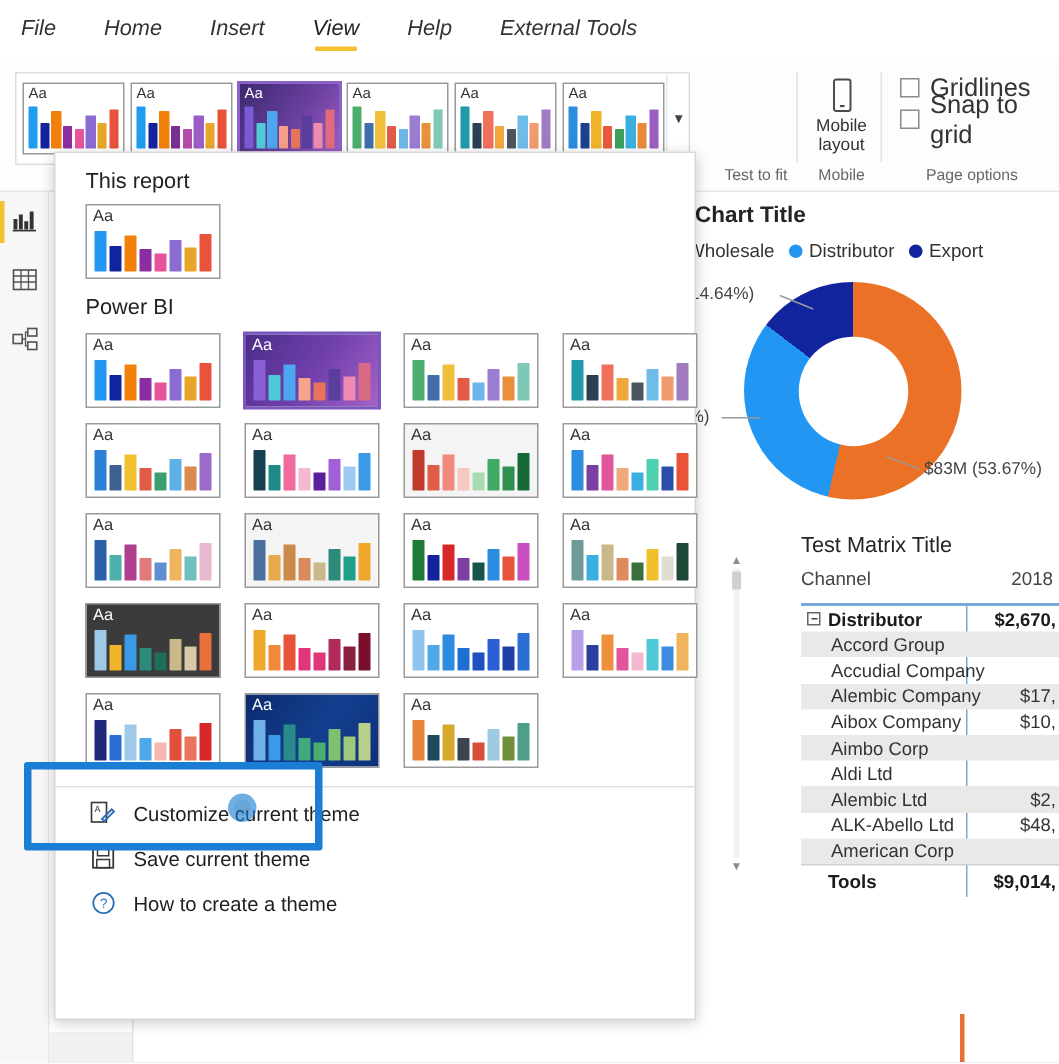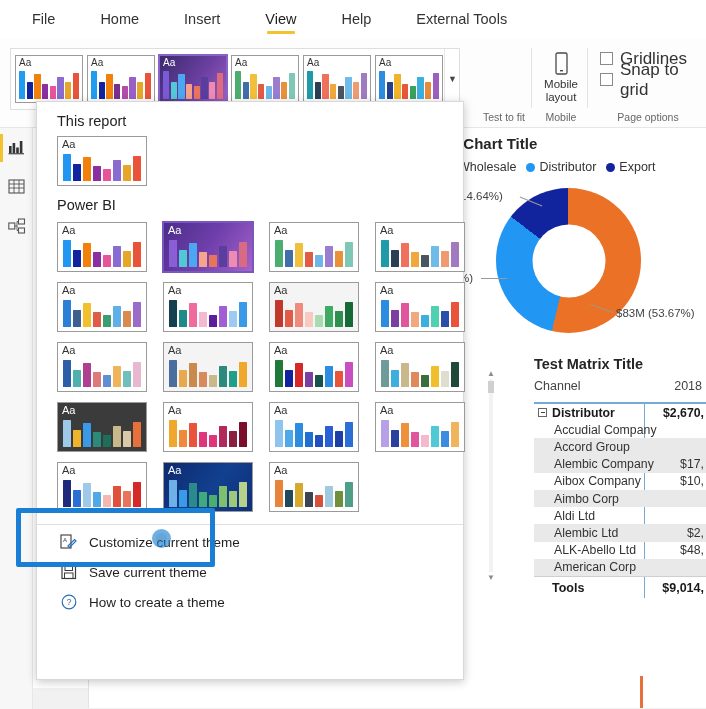--- a/index.html
+++ b/index.html
@@ -9,21 +9,21 @@
     background:#ffffff;
     font-family:"Liberation Sans", sans-serif;
     color:#252525; font-size:13px;
     -webkit-font-smoothing:antialiased;
   }
 
   
   #ribbon-tabs{
     position:absolute; left:0; top:0; width:706px; height:38px;
     background:#ffffff; display:flex; align-items:center;
-    padding-left:18px; gap:17px;
+    gap:4px;font-style:italic;
   }
   .rtab{
     position:relative; padding:0 14px; height:38px; line-height:38px;
     font-size:14.5px; color:#333; cursor:default; white-space:nowrap;
   }
   .rtab.active{ color:#222; }
   .rtab.active::after{
     content:""; position:absolute; left:50%; transform:translateX(-50%);
     bottom:4px; width:28px; height:3px; background:#f2c230; border-radius:1px;
   }
@@ -116,21 +116,21 @@
   }
   #donut-hole{
     position:absolute; left:50%; top:50%; transform:translate(-50%,-50%);
     width:73px; height:73px; border-radius:50%; background:#fff;
   }
   .dlabel{ position:absolute; font-size:11.5px; color:#444; white-space:nowrap; }
   .dlead{ position:absolute; border-top:1px solid #9a9a9a; }
 
   
   #matrix-visual{ position:absolute; left:467px; top:225px; width:206px; height:260px; background:#fff; }
-  #matrix-title{ position:absolute; left:34px; top:3px; font-size:14.5px; font-weight:bold; color:#252525; }
+  #matrix-title{ position:absolute; left:34px; top:3px; font-size:14.5px; font-weight:normal; color:#252525; }
   #matrix-head{
     position:absolute; left:34px; top:26px; right:0px; height:22px;
     display:flex; justify-content:space-between; font-size:12.5px; color:#444;
   }
   #matrix-head .mcol2{ padding-right:4px; }
   #matrix-headline{ position:absolute; left:34px; top:49px; right:0; height:2px; background:#76a9d8; }
   #matrix-rows{ position:absolute; left:34px; top:51px; right:0px; height:172px; overflow:hidden; }
   .mrow{
     display:flex; justify-content:space-between; align-items:center;
     height:17.2px; font-size:12.3px; color:#333; padding-left:4px;
@@ -416,26 +416,26 @@
       <div id="matrix-headline"></div>
       <div id="matrix-vsplit"></div>
       <div id="matrix-rows">
           <div class="mrow grp">
             <span class="mname">
               <span class="expbox"></span>
               <span>Distributor</span>
             </span>
             <span class="mval">$2,670,</span>
           </div>
+          <div class="mrow alt">
+            <span class="mname">Accord Group</span>
+            <span class="mval"></span>
+          </div>
           <div class="mrow">
             <span class="mname">Accudial Company</span>
-            <span class="mval"></span>
-          </div>
-          <div class="mrow alt">
-            <span class="mname">Accord Group</span>
             <span class="mval"></span>
           </div>
           <div class="mrow alt">
             <span class="mname">Alembic Company</span>
             <span class="mval">$17,</span>
           </div>
           <div class="mrow">
             <span class="mname">Aibox Company</span>
             <span class="mval">$10,</span>
           </div>

